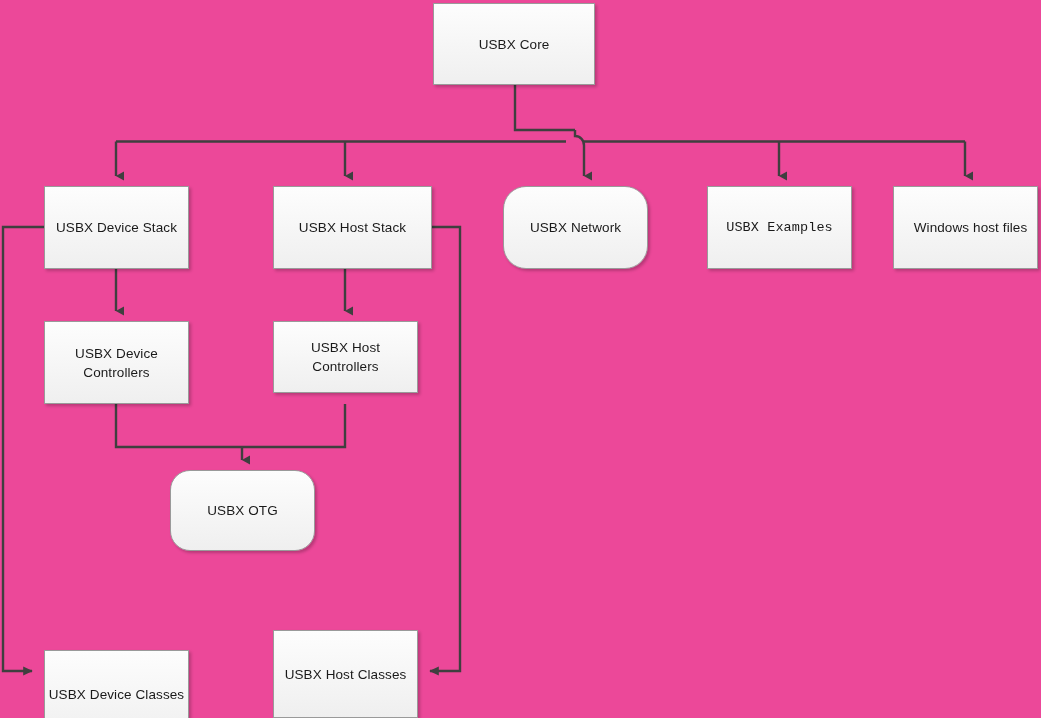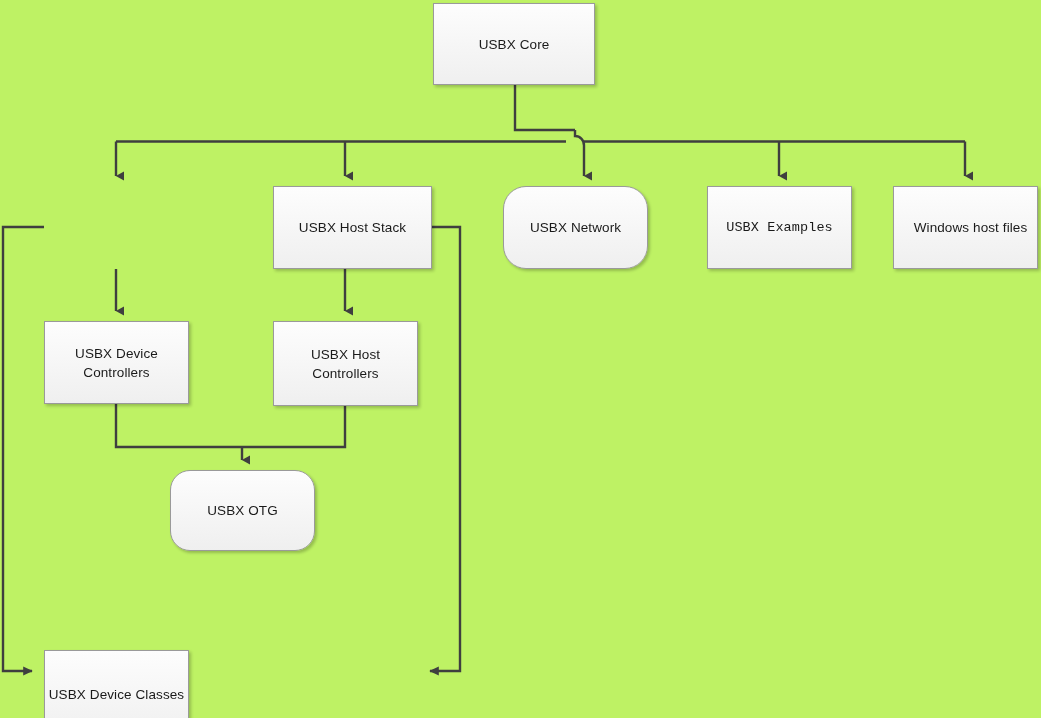--- a/index.html
+++ b/index.html
@@ -10,21 +10,21 @@
   body {
     width: 1041px;
     height: 718px;
     font-family: "Liberation Sans", sans-serif;
     overflow: hidden;
   }
   #diagram {
     position: relative;
     width: 1041px;
     height: 718px;
-    background: #bef264;
+    background: #ec4899;
   }
   #edges {
     position: absolute;
     left: 0;
     top: 0;
     width: 1041px;
     height: 718px;
     pointer-events: none;
   }
   .node {
@@ -88,24 +88,26 @@
       <path d="M345,404 L345,447 L242,447"></path>
       <path d="M242,447 L242,460" marker-end="url(#arrowdown)"></path>
 
       <path d="M44,227 L3,227 L3,671 L32,671" marker-end="url(#arrowgeneric)"></path>
 
       <path d="M418,227 L460,227 L460,671 L430,671" marker-end="url(#arrowgeneric)"></path>
     </g>
   </svg>
 
   <div class="node" style="left:433px;top:3px;width:162px;height:82px;">USBX Core</div>
+  <div class="node" style="left:44px;top:186px;width:145px;height:83px;">USBX Device Stack</div>
   <div class="node" style="left:273px;top:186px;width:159px;height:83px;">USBX Host Stack</div>
   <div class="node" style="left:503px;top:186px;width:145px;height:83px;border-radius:23px;">USBX Network</div>
   <div class="node" style="left:707px;top:186px;width:145px;height:83px;font-family:Liberation Mono, monospace;">USBX Examples</div>
   <div class="node" style="left:893px;top:186px;width:145px;height:83px;padding-left:10px;">Windows host files</div>
   <div class="node" style="left:44px;top:321px;width:145px;height:83px;">USBX Device
 Controllers</div>
-  <div class="node" style="left:273px;top:321px;width:145px;height:85px;">USBX Host
+  <div class="node" style="left:273px;top:321px;width:145px;height:72px;">USBX Host
 Controllers</div>
   <div class="node" style="left:170px;top:470px;width:145px;height:81px;border-radius:20px;">USBX OTG</div>
   <div class="node" style="left:44px;top:630px;width:145px;height:88px;margin-top:20px;">USBX Device Classes</div>
+  <div class="node" style="left:273px;top:630px;width:145px;height:88px;">USBX Host Classes</div>
 
 </div>
 
 </body></html>

